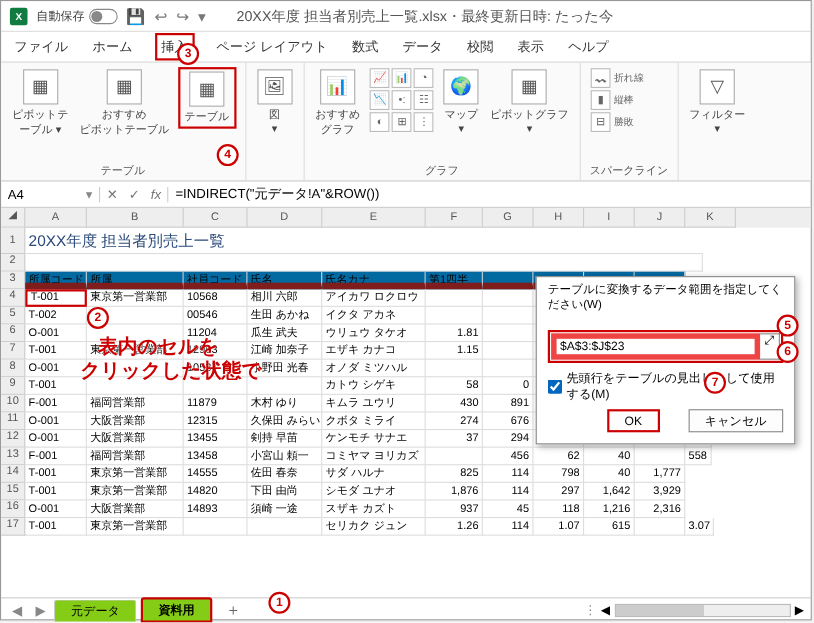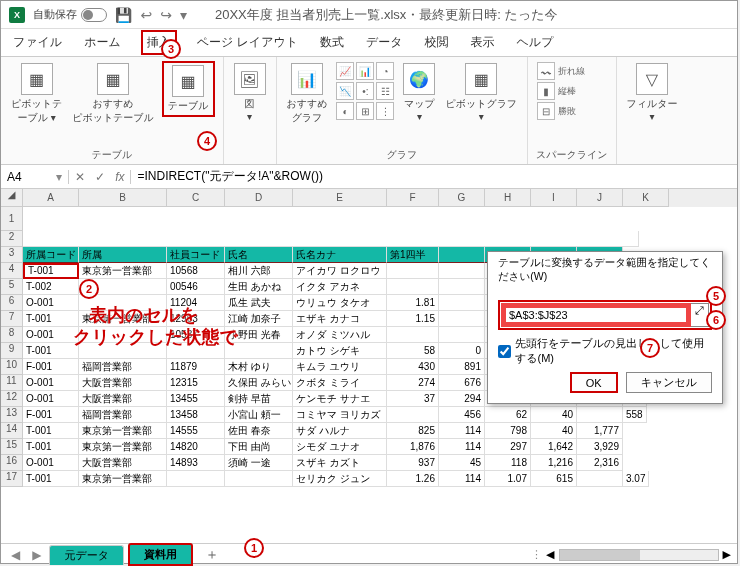--- a/index.html
+++ b/index.html
@@ -27,61 +27,61 @@
 .rgroup .glabel { text-align: center; font-size: 10px; color: #555; }
 .rbtn { display: flex; flex-direction: column; align-items: center; gap: 2px; font-size: 10px; color: #444; cursor: pointer; padding: 2px; }
 .rbtn .ico { width: 28px; height: 28px; border: 1px solid #aaa; background: #fff; display: flex; align-items: center; justify-content: center; font-size: 16px; color: #555; }
 .rbtn .ico.big { width: 32px; height: 32px; }
 .rbtn.table-btn { border: 2px solid #c00; padding: 2px 4px; position: relative; }
 .minibtn { width: 18px; height: 18px; border: 1px solid #bbb; background: #fff; font-size: 10px; color: #666; display: flex; align-items: center; justify-content: center; margin: 1px; }
 .smalltxt { font-size: 9px; color: #666; margin-left: 2px; }
 
 
 .fxrow { height: 24px; display: flex; align-items: center; border-bottom: 1px solid #ccc; }
-.namebox { width: 68px; border-right: 1px solid #ccc; padding: 0 6px; font-size: 12px; display: flex; align-items: center; justify-content: space-between; gap: 12px; }
+.namebox { width: 90px; border-right: 1px solid #ccc; padding: 0 6px; font-size: 12px; display: flex; align-items: center; justify-content: space-between; gap: 12px; }
 .fxctrls { display: flex; align-items: center; padding: 0 6px; gap: 10px; color: #777; font-size: 12px; border-right: 1px solid #ccc; }
 .fxbar { flex: 1; padding: 0 6px; font-size: 12px; }
 
 
 .gridwrap { position: relative; height: 354px; overflow: hidden; }
 .colhdrs { display: flex; height: 18px; background: #eee; }
 .rowhdr { width: 22px; background: #eee; border-right: 1px solid #ccc; border-bottom: 1px solid #ccc; font-size: 10px; color: #555; text-align: center; }
 .colhdr { border-right: 1px solid #ccc; border-bottom: 1px solid #ccc; font-size: 10px; color: #555; text-align: center; line-height: 18px; }
 .cA{width:56px}.cB{width:88px}.cC{width:58px}.cD{width:68px}.cE{width:94px}.cF{width:52px}.cG{width:46px}.cH{width:46px}.cI{width:46px}.cJ{width:46px}.cK{width:46px}
 .row { display: flex; height: 16px; }
 .cell { border-right: 1px solid #ddd; border-bottom: 1px solid #ddd; font-size: 10px; padding: 0 3px; overflow: hidden; white-space: nowrap; line-height: 16px; }
 .row.titlerow .cell { font-size: 14px; color: #2a4a7a; height: 24px; line-height: 24px; }
-.row.hdrrow .cell { background: #14b8a6; border-bottom: 1px solid #7f1d1d; }
+.row.hdrrow .cell { background: #0369a1; border-bottom: 6px solid #7f1d1d; }
 .cell.num { text-align: right; }
 .cell.selcell { border: 2px solid #c00; line-height: 12px; }
 
 
 .ann { position: absolute; font-size: 18px; font-weight: bold; color: #c00; pointer-events: none; text-shadow: 0 0 2px #fff; }
 .circ { position: absolute; width: 20px; height: 20px; border: 2px solid #c00; border-radius: 50%; color: #c00; font-size: 11px; font-weight: bold; display: flex; align-items: center; justify-content: center; background: #fff; }
 
 
 .sheettabs { height: 22px; display: flex; align-items: center; border-top: 1px solid #ccc; padding: 0 6px; gap: 4px; position: relative; }
 .sheettabs .nav { color: #888; font-size: 12px; padding: 0 4px; }
-.sheet { padding: 2px 14px; border: 1px solid #ccc; border-bottom: none; background: #14b8a6; font-size: 11px; border-radius: 3px 3px 0 0; cursor: pointer; }
+.sheet { padding: 2px 14px; border: 1px solid #ccc; border-bottom: none; background: #84cc16; font-size: 11px; border-radius: 3px 3px 0 0; cursor: pointer; }
 .sheet.active { border: 2px solid #c00; font-weight: bold; }
 .sheettabs .scroll { flex: 1; display: flex; justify-content: flex-end; align-items: center; gap: 4px; }
 .sheettabs .scrollbar { width: 160px; height: 12px; border: 1px solid #bbb; background: #eee; position: relative; }
 .sheettabs .thumb { position: absolute; left: 0; width: 80px; height: 100%; background: #ccc; }
 
 
 .dialog { position: absolute; left: 486px; top: 250px; width: 236px; background: #fff; border: 1px solid #888; box-shadow: 2px 2px 6px rgba(0,0,0,.3); font-size: 11px; }
 .dialog .dtitle { display: flex; justify-content: space-between; align-items: center; padding: 6px 8px; }
 .dialog .dbody { padding: 4px 10px 10px; }
 .dialog .msg { font-size: 10.5px; margin-bottom: 16px; }
 .dialog .rangebox { border: 2px solid #c00; padding: 1px; display: flex; }
 .dialog .rangebox input { flex: 1; border: 5px solid #ef4444; font-size: 11px; padding: 1px 3px; }
 .dialog .rangebox .pick { width: 18px; border: 1px solid #888; border-left: none; text-align: center; cursor: pointer; }
 .dialog .chkrow { display: flex; align-items: center; gap: 4px; margin: 6px 0; }
 .dialog .chkrow input { accent-color: #0067c0; }
-.dialog .btns { display: flex; justify-content: flex-end; gap: 8px; margin-top: 4px; }
+.dialog .btns { display: flex; justify-content: flex-end; gap: 26px; margin-top: 4px; }
 .dialog .btns button { padding: 2px 14px; font-size: 11px; border: 1px solid #888; background: #fdfdfd; cursor: pointer; }
 .dialog .btns .ok { border: 2px solid #c00; }
 </style>
 </head>
 <body>
 
 <div class="window">
 
   <div class="titlebar">
     <div class="xl-icon">X</div>
@@ -232,20 +232,21 @@
       <div class="colhdr cF">F</div>
       <div class="colhdr cG">G</div>
       <div class="colhdr cH">H</div>
       <div class="colhdr cI">I</div>
       <div class="colhdr cJ">J</div>
       <div class="colhdr cK">K</div>
     </div>
 
     <div class="row titlerow" style="height:24px">
       <div class="rowhdr" style="height:24px;line-height:24px">1</div>
+      <div class="cell" style="width:616px;border-right:none">20XX年度 担当者別売上一覧</div>
     </div>
     <div class="row">
       <div class="rowhdr">2</div>
       <div class="cell" style="width:616px"></div>
     </div>
     <div class="row hdrrow">
       <div class="rowhdr">3</div>
       <div class="cell cA">所属コード</div>
       <div class="cell cB">所属</div>
       <div class="cell cC">社員コード</div>

